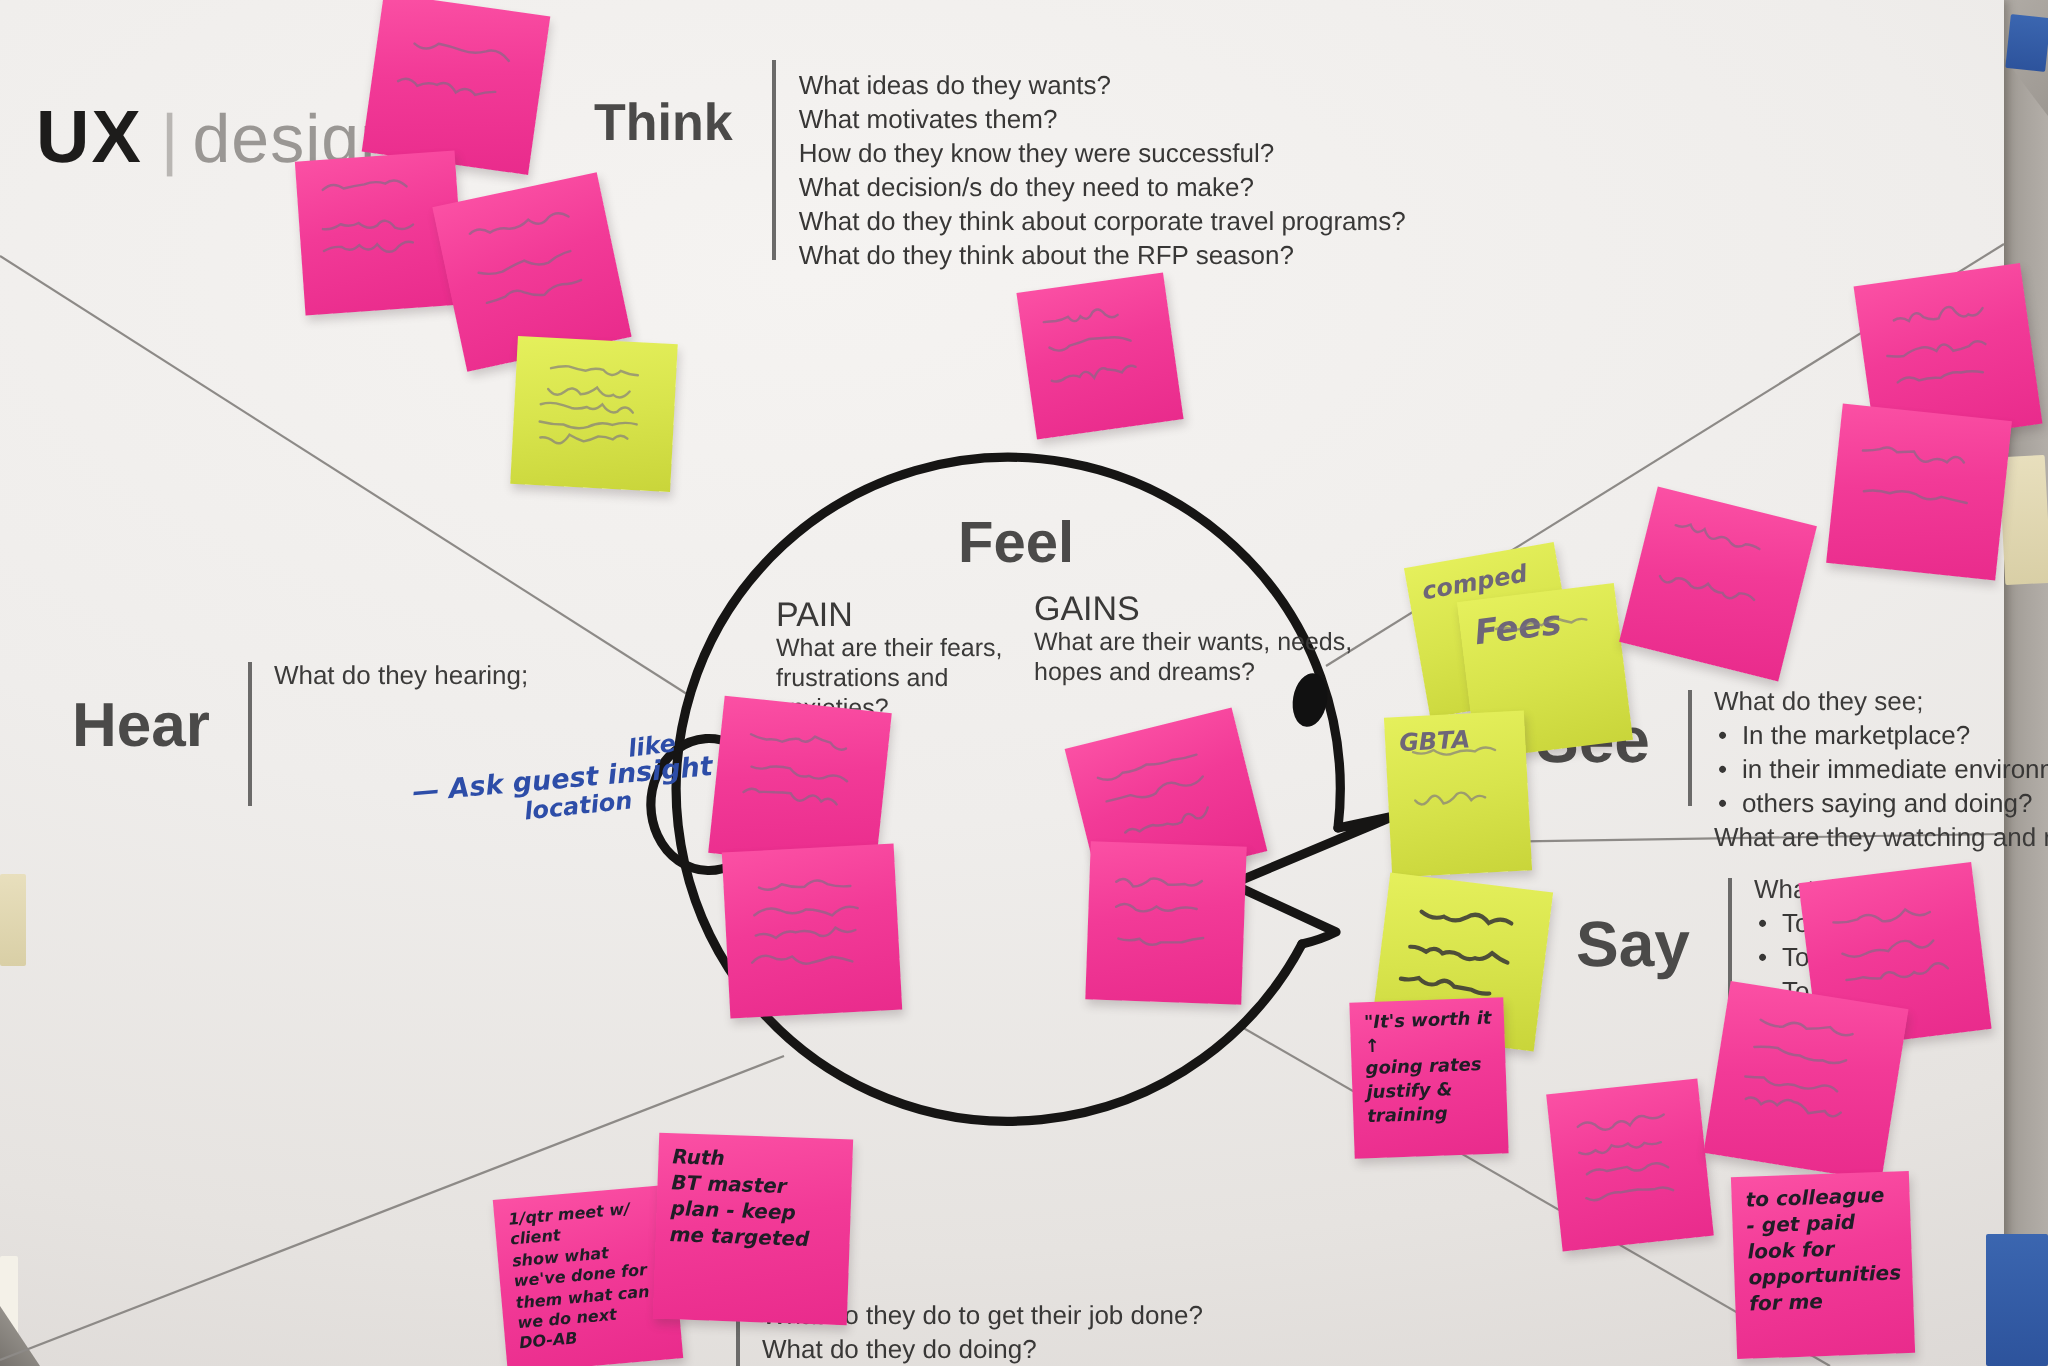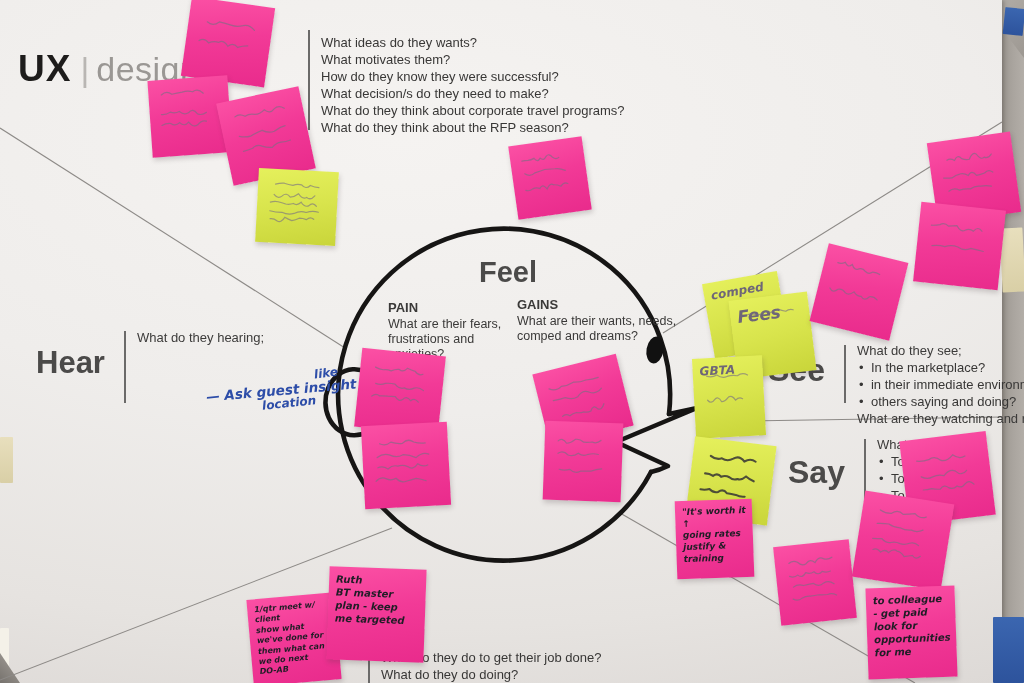--- a/index.html
+++ b/index.html
@@ -39,21 +39,21 @@
   .sec-divider{width:2px;background:#6b6a69;margin:0 11px;flex:none;}
   .qlist{list-style:none;margin:0;padding:0;font-size:13px;line-height:17px;color:#383736;}
   .qlist li{white-space:nowrap;}
   .qlist li.bullet{padding-left:14px;position:relative;}
   .qlist li.bullet::before{content:"•";position:absolute;left:2px;top:0;}
   .intro,.outro{font-size:13px;line-height:17px;white-space:nowrap;}
 
   .feel-title{position:absolute;left:448px;top:256px;width:120px;text-align:center;
         font-size:29px;font-weight:700;color:#4b4a49;}
   .pg{position:absolute;font-size:12.5px;line-height:15px;color:#3a3938;}
-  .pg .pg-title{font-weight:700;font-size:13px;margin-bottom:2px;}
+  .pg .pg-title{font-weight:400;font-size:17px;margin-bottom:2px;}
 
   
   .blue-note{position:absolute;color:#2d4da8;font-weight:700;font-style:italic;
         font-family:"DejaVu Sans",sans-serif;}
   .blue-note .l1{position:absolute;left:108px;top:-16px;font-size:12px;transform:rotate(-7deg);}
   .blue-note .l2{position:absolute;left:0;top:0;font-size:13.5px;transform:rotate(-5deg);white-space:nowrap;}
   .blue-note .l3{position:absolute;left:56px;top:14px;font-size:12px;transform:rotate(-6deg);}
 
   
   .note{position:absolute;box-shadow:1px 3px 5px rgba(70,55,60,.22);}
@@ -99,41 +99,42 @@
     <ellipse cx="655" cy="350" rx="8.5" ry="13.5" transform="rotate(10 655 350)" fill="#111"></ellipse>
   </svg>
 
   <div class="logo">
     <span class="ux">UX</span>
     <span class="bar">|</span>
     <span class="design">design</span>
   </div>
 
   <div class="section" style="left:297px;top:30px;">
+    <div class="sec-label" style="font-size:26px;margin-top:18px;margin-right:9px;">Think</div>
     <div class="sec-divider" style="height:100px;"></div>
     <ul class="qlist" style="margin-top:4px;">
       <li>What ideas do they wants?</li>
       <li>What motivates them?</li>
       <li>How do they know they were successful?</li>
       <li>What decision/s do they need to make?</li>
       <li>What do they think about corporate travel programs?</li>
       <li>What do they think about the RFP season?</li>
     </ul>
   </div>
 
   <div class="feel-title">Feel</div>
   <div class="pg" style="left:388px;top:300px;width:140px;">
     <div class="pg-title">PAIN</div>
     <div>What are their fears,</div>
     <div>frustrations and anxieties?</div>
   </div>
   <div class="pg" style="left:517px;top:297px;width:160px;">
     <div class="pg-title">GAINS</div>
     <div>What are their wants, needs,</div>
-    <div>comped and dreams?</div>
+    <div>hopes and dreams?</div>
   </div>
 
   <div class="section" style="left:36px;top:327px;">
     <div class="sec-label" style="font-size:31px;margin-top:20px;margin-right:8px;">Hear</div>
     <div class="sec-divider" style="height:72px;margin-top:4px;"></div>
     <div style="margin-top:2px;">
       <div class="intro">What do they hearing;</div>
     </div>
   </div>
 

